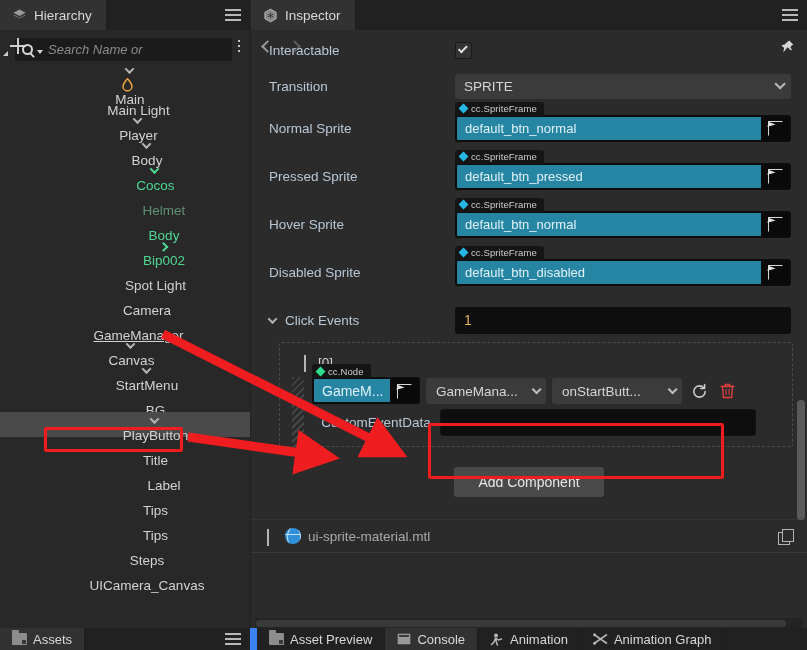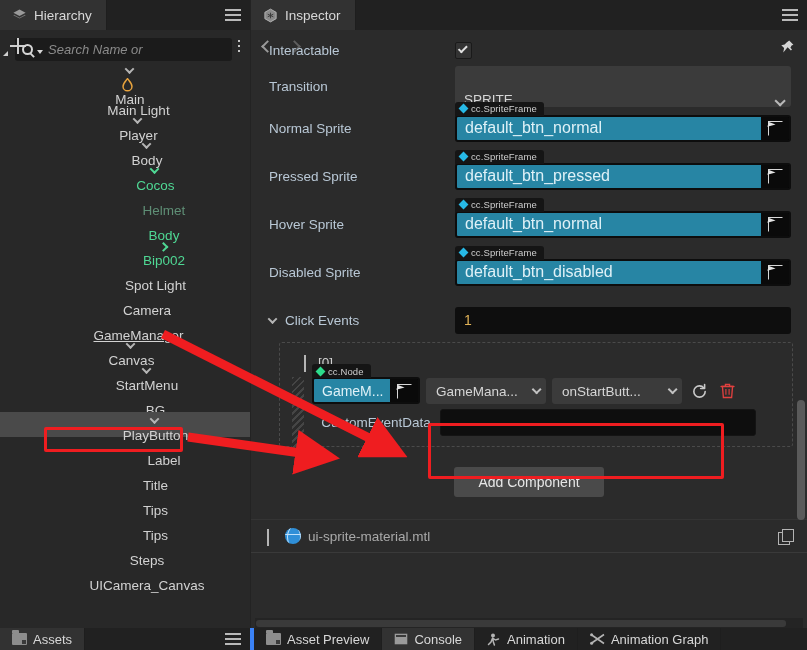--- a/index.html
+++ b/index.html
@@ -106,21 +106,21 @@
   .ctl{ flex:1; padding-right:16px; }
 
   .checkbox{
     width:17px;height:17px;background:#333;border:1px solid #1a1a1a;border-radius:2px;
     display:flex;align-items:center;justify-content:center;cursor:pointer;
   }
   .tick{ width:9px;height:5px;border-left:2.5px solid #e2e2e2;border-bottom:2.5px solid #e2e2e2;
     transform:rotate(-45deg) translate(1px,-2px); }
 
   .select{
-    height:41px; background:#3b3b3b; border-radius:3px; display:flex; align-items:flex-end;
+    height:25px; background:#3b3b3b; border-radius:3px; display:flex; align-items:center;
     padding:0 9px; color:#d6d6d6; font-size:13.5px; cursor:pointer; position:relative;
   }
   .select .dchev{ position:absolute; right:9px; width:8px;height:8px;
     border-right:2px solid #b9b9b9;border-bottom:2px solid #b9b9b9;
     transform:rotate(45deg) translateY(-3px); }
 
   
   .assetrow{ position:relative; display:flex; align-items:flex-end; }
   .assetfield{ position:relative; flex:1; }
   .typebadge{
@@ -130,21 +130,21 @@
     white-space:nowrap; z-index:2;
   }
   .diamond{ width:7px;height:7px;background:#27b9e6;transform:rotate(45deg); flex:0 0 7px;}
   .diamond.green{ background:#2ddc8c; }
   .assetbox{
     height:27px; background:#000; border:2px solid #0d0d0d; border-radius:3px;
     display:flex; align-items:stretch; overflow:hidden;
   }
   .assetval{
     flex:1; background:#2785a4; display:flex; align-items:center; padding:0 8px;
-    color:#dff1f7; font-size:16px; white-space:nowrap; overflow:hidden;
+    color:#dff1f7; font-size:13px; white-space:nowrap; overflow:hidden;
   }
   .assetpick{
     width:28px; flex:0 0 28px; background:#0a0a0a; display:flex; align-items:center;
     justify-content:center; cursor:pointer;
   }
   .pickglyph{ position:relative; width:14px; height:14px; }
   .pickglyph:before{
     content:""; position:absolute; left:0; top:0; width:13px; height:13px;
     border:1.5px solid #d8d8d8; border-right-color:transparent; border-bottom-color:transparent;
   }
@@ -218,21 +218,21 @@
 
   
   #insp-vscroll{ position:absolute; right:2px; top:60px; width:8px; height:530px; }
   #insp-vthumb{ position:absolute; right:0; top:340px; width:8px; height:120px; background:#5a5a5a; border-radius:4px;}
   #hscroll{ position:absolute; left:255px; bottom:22px; width:548px; height:10px; background:#242424;}
   #hthumb{ position:absolute; left:1px; top:2px; width:530px; height:7px; background:#3a3a3a; border-radius:3px;}
 
   
   #bottombar{ position:absolute; left:0; bottom:0; width:807px; height:22px; background:#1e1e1e; display:flex; }
   #bot-left{ width:250px; display:flex; background:#1e1e1e; }
-  #bot-right{ flex:1; display:flex; border-left:4px solid #3b82f6; }
+  #bot-right{ flex:1; display:flex; border-left:7px solid #3b82f6; }
   .btab{
     display:flex; align-items:center; gap:6px; padding:0 12px; background:#323232;
     font-size:13px; color:#d8d8d8; border-right:1px solid #1e1e1e; white-space:nowrap;
     cursor:default;
   }
   .btab.inactive{ background:#212121; }
   #bot-left .filler, #bot-right .filler{ flex:1; background:#212121; display:flex; align-items:center; justify-content:flex-end;}
   .folder{ width:15px;height:12px; background:#8d8d8d; border-radius:1px; position:relative; flex:0 0 15px;}
   .folder:before{ content:""; position:absolute; left:0; top:-3px; width:7px;height:3px; background:#8d8d8d; border-radius:1px 1px 0 0;}
   .folder:after{ content:""; position:absolute; right:1px; bottom:1px; width:4px;height:4px; background:#3a3a3a;}
@@ -371,31 +371,31 @@
             <span class="chev down"></span>
           </span>
           <span class="nlabel">BG</span>
         </div>
         <div class="node selected" style="padding-left: 59px;">
           <span class="arrow">
             <span class="chev down"></span>
           </span>
           <span class="nlabel">PlayButton</span>
         </div>
+        <div class="node" style="padding-left: 59px;">
+          <span class="arrow none">
+            <span class="chev down"></span>
+          </span>
+          <span class="nlabel">Title</span>
+        </div>
         <div class="node" style="padding-left: 76px;">
           <span class="arrow none">
             <span class="chev down"></span>
           </span>
           <span class="nlabel">Label</span>
-        </div>
-        <div class="node" style="padding-left: 59px;">
-          <span class="arrow none">
-            <span class="chev down"></span>
-          </span>
-          <span class="nlabel">Title</span>
         </div>
         <div class="node" style="padding-left: 59px;">
           <span class="arrow none">
             <span class="chev down"></span>
           </span>
           <span class="nlabel">Tips</span>
         </div>
         <div class="node" style="padding-left: 59px;">
           <span class="arrow none">
             <span class="chev down"></span>

